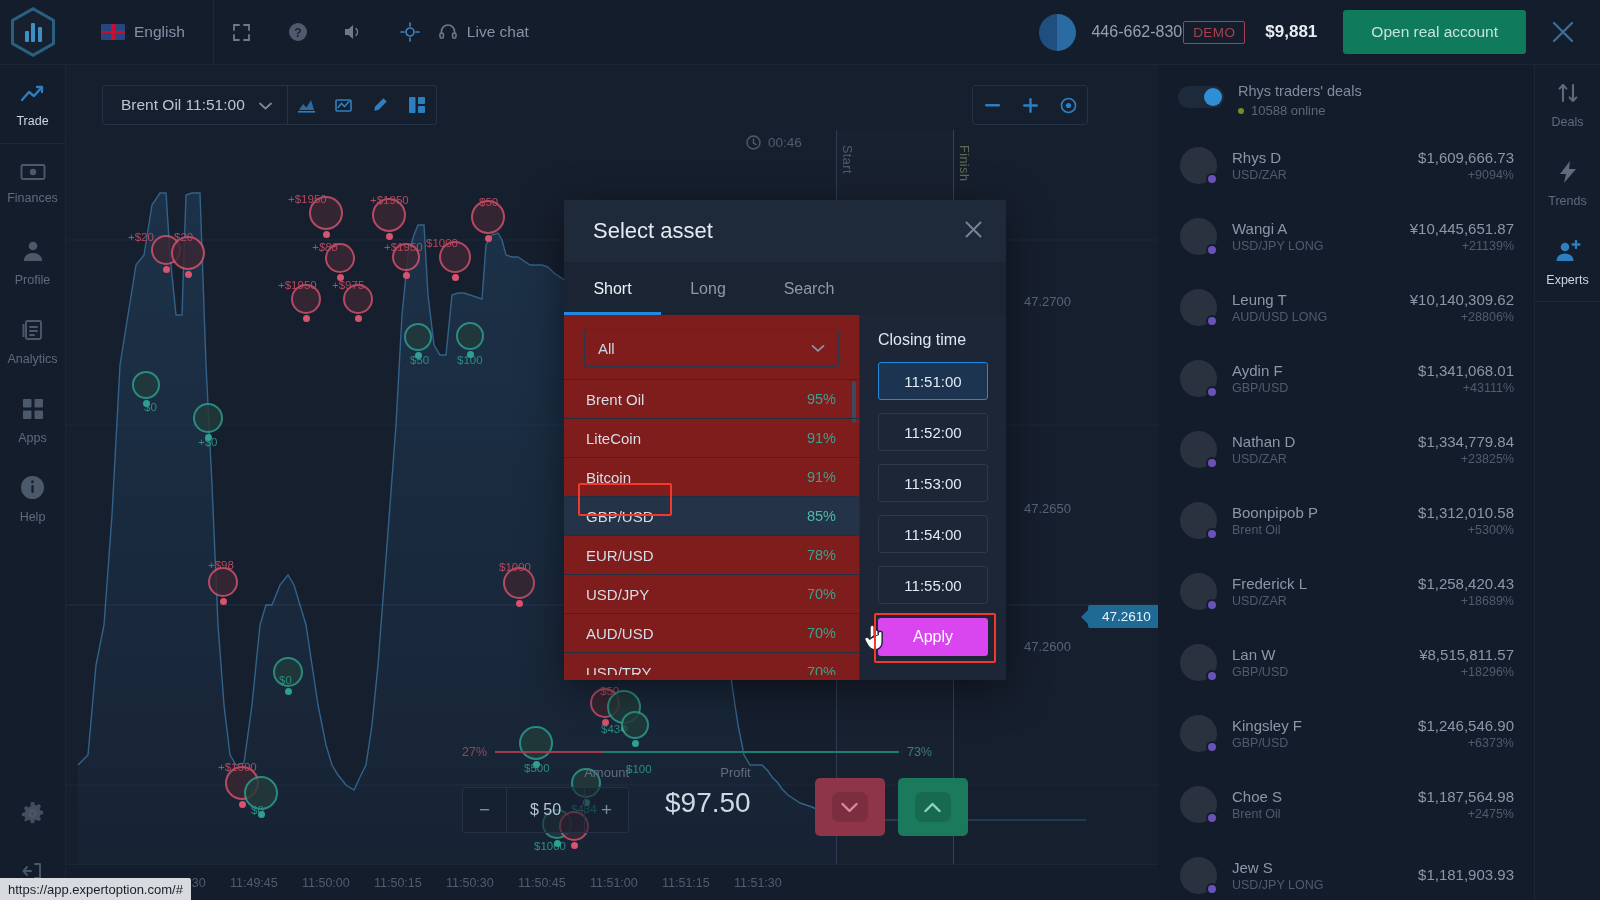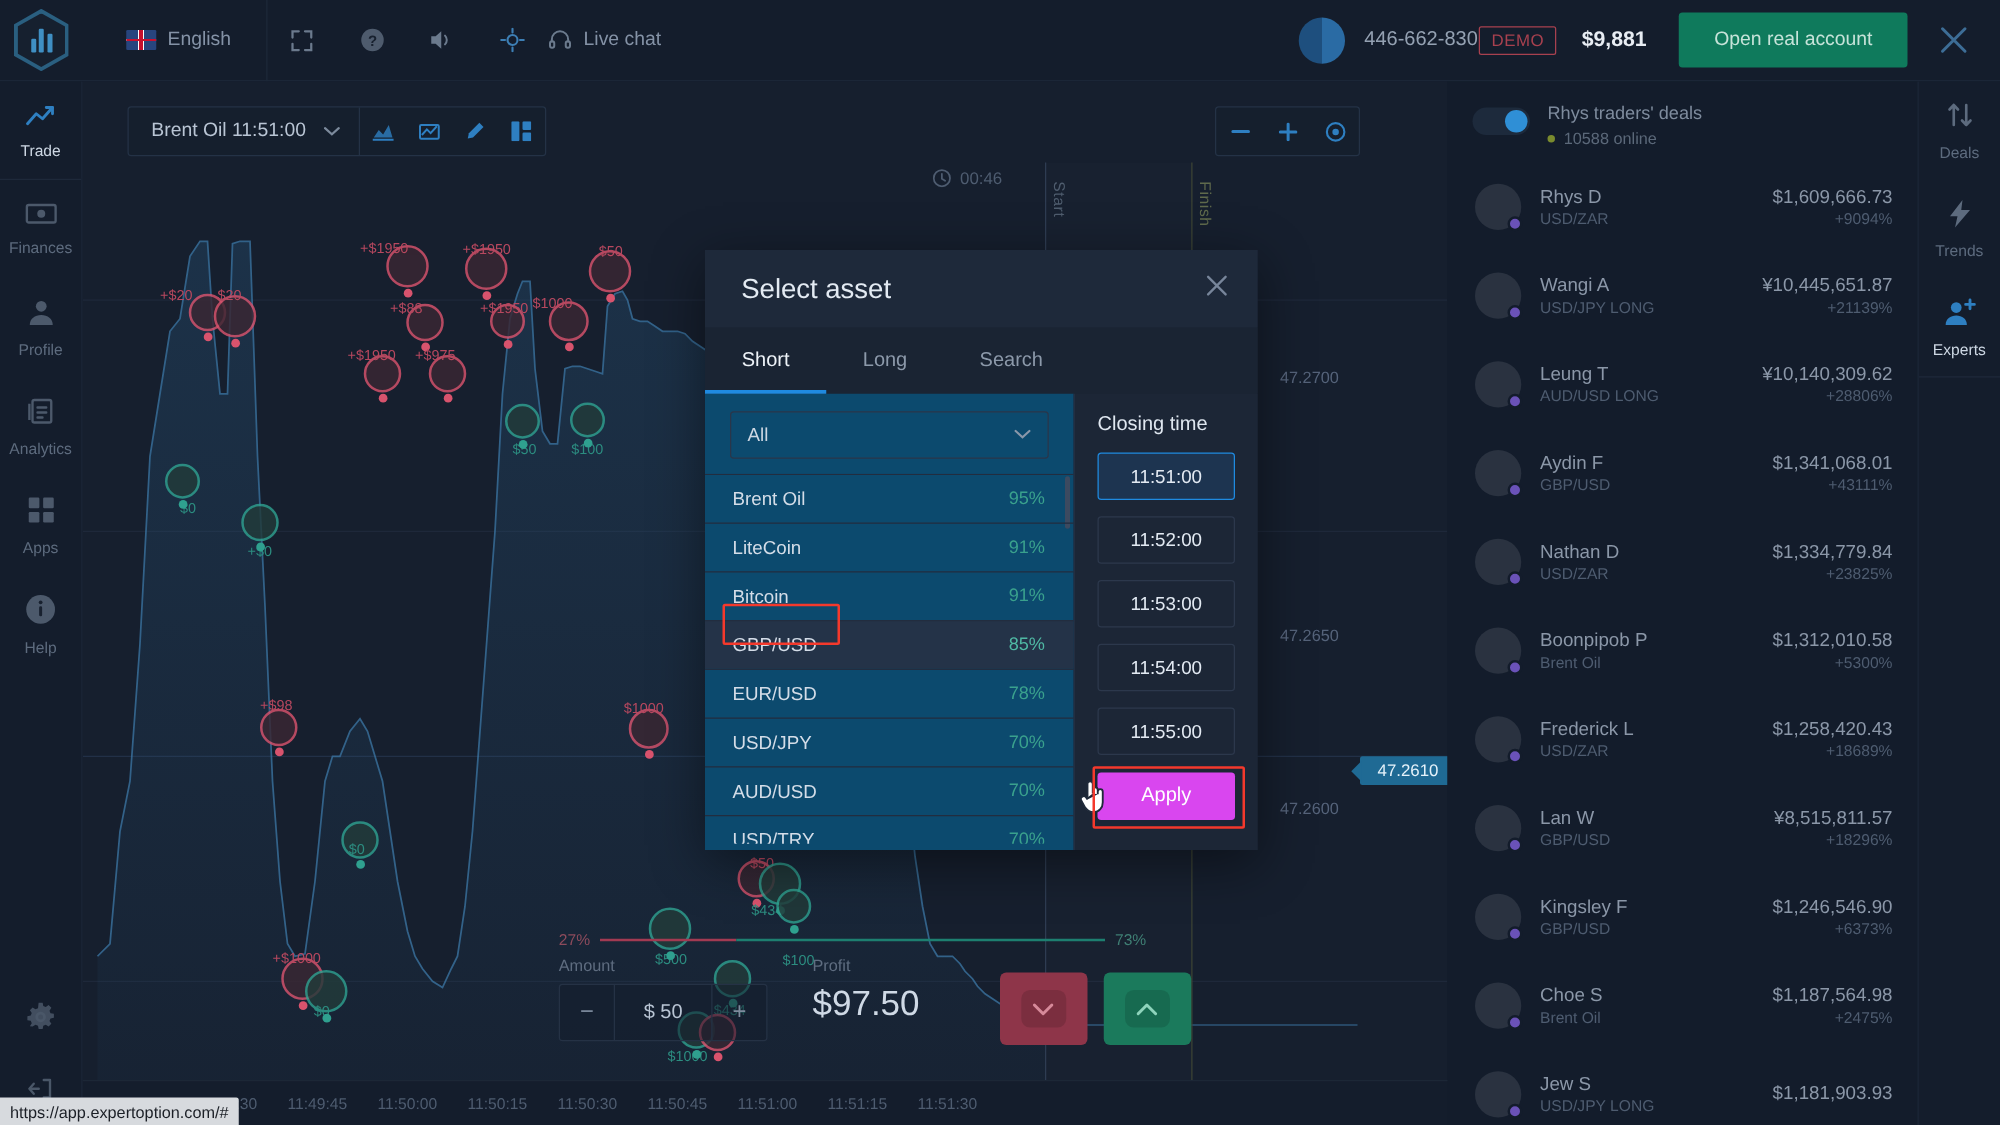--- a/index.html
+++ b/index.html
@@ -166,21 +166,21 @@
   .bub-grn { border-color: #2fa08f; background: #223b3a; }
   .bub-txt { position: absolute; font-size: 11.5px; white-space: nowrap; }
   .t-red { color: #b8485f; }
   .t-grn { color: #2c8d80; }
   .dot { position: absolute; width: 7px; height: 7px; border-radius: 50%; }
   .dot-red { background: #d8536d; }
   .dot-grn { background: #2fa08f; }
 
   
   .tradepanel {
-    position: absolute; left: 66px; bottom: 35px; width: 1092px; height: 120px; z-index: 8;
+    position: absolute; left: 81px; bottom: 35px; width: 1092px; height: 120px; z-index: 8; text-align: right;
   }
   .pctrow { position: absolute; left: 315px; top: 0; width: 470px; display:flex; align-items:center; gap:8px; }
   .pctrow .p { font-size: 12.5px; color: #6d7a8c; }
   .pctbar { flex: 1; height: 2px; display: flex; }
   .pctbar .red { background: #a23a52; }
   .pctbar .grn { background: #1d7f70; }
 
   .ctrlrow { position: absolute; left: 315px; top: 20px; display: flex; align-items: flex-start; gap: 0; }
   .fieldlbl { font-size: 13px; color: #5f6d80; margin-bottom: 7px; display: block; }
   .stepper {
@@ -257,21 +257,21 @@
     font-size: 16px; color: #8c99aa; cursor: pointer; position: relative;
   }
   .mtab.t1 { width: 97px; }
   .mtab.t2 { width: 94px; }
   .mtab.t3 { width: 108px; }
   .mtab.active { color: #eef3f8; }
   .mtab.active:after {
     content: ""; position: absolute; bottom: 0; left: 0; width: 100%; height: 3px; background: #1f8ae0;
   }
   .modal-body { display: flex; height: 365px; }
-  .mleft { width: 295px; background: #0c4a6e; text-align: center; }
+  .mleft { width: 295px; background: #7f1d1d; text-align: center; }
   .mdrop {
     margin: 14px 20px 12px 20px; height: 38px; border: 1px solid #2a364a; border-radius: 3px;
     display: flex; align-items: center; padding: 0 13px; cursor: pointer;
   }
   .mdrop .v { font-size: 15px; color: #cdd7e3; }
   .mdrop .c { margin-left: auto; }
   .asset-list { height: 296px; overflow: hidden; position: relative; }
   .asset-row {
     height: 39px; display: flex; align-items: center; padding: 0 23px 0 22px;
     border-top: 1px solid #222d3f; cursor: pointer; position: relative;
@@ -609,21 +609,21 @@
         <div class="bub bub-red" style="left: 85px; top: 170px; width: 30px; height: 30px; opacity: 0.82;"></div>
         <div class="bub-txt t-red" style="left: 62px; top: 166px;">+$20</div>
         <div class="dot dot-red" style="left: 96.5px; top: 201px;"></div>
         <div class="bub bub-red" style="left: 105px; top: 171px; width: 34px; height: 34px; opacity: 0.82;"></div>
         <div class="bub-txt t-red" style="left: 108px; top: 166px;">$20</div>
         <div class="dot dot-red" style="left: 118.5px; top: 206px;"></div>
         <div class="bub bub-red" style="left: 243px; top: 131px; width: 34px; height: 34px; opacity: 0.82;"></div>
         <div class="bub-txt t-red" style="left: 222px; top: 128px;">+$1950</div>
         <div class="dot dot-red" style="left: 256.5px; top: 166px;"></div>
         <div class="bub bub-red" style="left: 259px; top: 178px; width: 30px; height: 30px; opacity: 0.82;"></div>
-        <div class="bub-txt t-red" style="left: 246px; top: 176px;">+$88</div>
+        <div class="bub-txt t-red" style="left: 246px; top: 176px; font-style: italic;">+$88</div>
         <div class="dot dot-red" style="left: 270.5px; top: 209px;"></div>
         <div class="bub bub-red" style="left: 225px; top: 219px; width: 30px; height: 30px; opacity: 0.82;"></div>
         <div class="bub-txt t-red" style="left: 212px; top: 214px;">+$1950</div>
         <div class="dot dot-red" style="left: 236.5px; top: 250px;"></div>
         <div class="bub bub-red" style="left: 277px; top: 219px; width: 30px; height: 30px; opacity: 0.82;"></div>
         <div class="bub-txt t-red" style="left: 266px; top: 214px;">+$975</div>
         <div class="dot dot-red" style="left: 288.5px; top: 250px;"></div>
         <div class="bub bub-red" style="left: 306px; top: 133px; width: 34px; height: 34px; opacity: 0.82;"></div>
         <div class="bub-txt t-red" style="left: 304px; top: 129px;">+$1950</div>
         <div class="dot dot-red" style="left: 319.5px; top: 168px;"></div>

